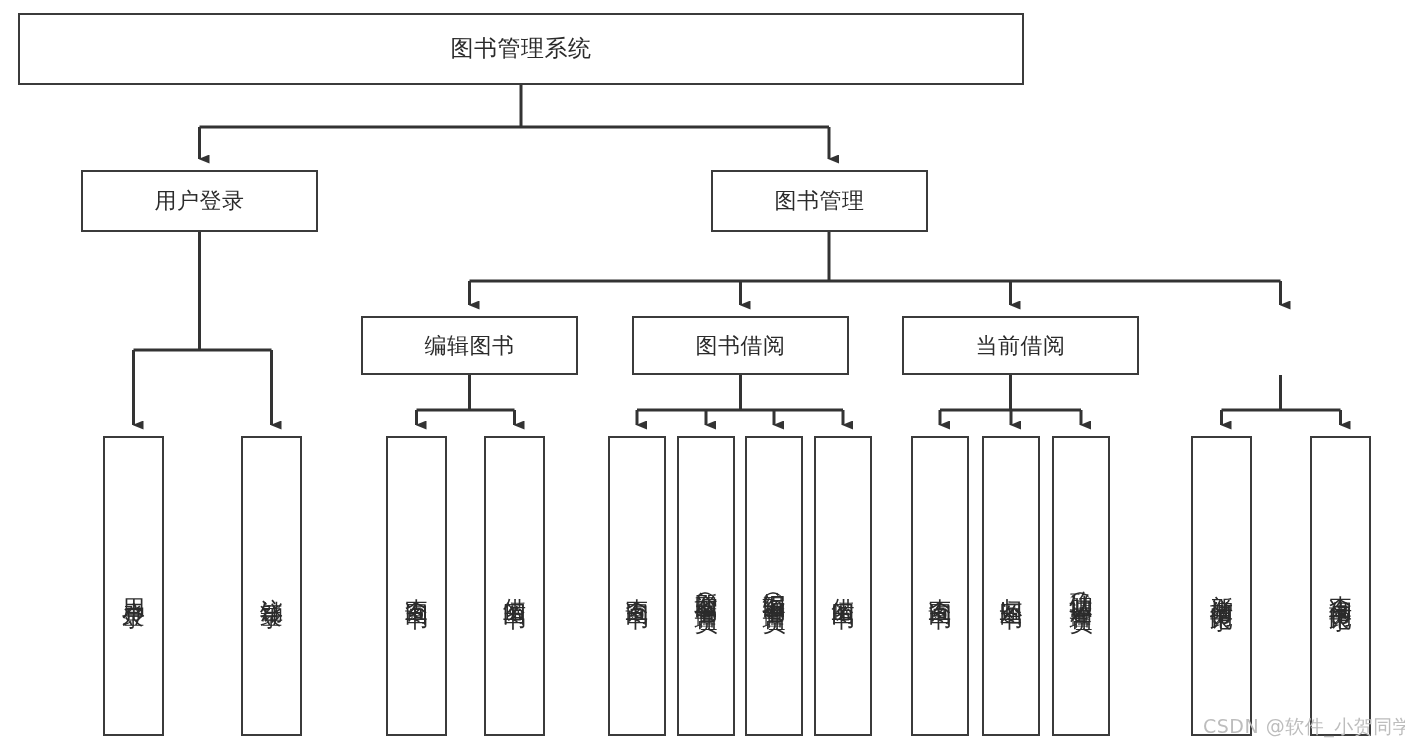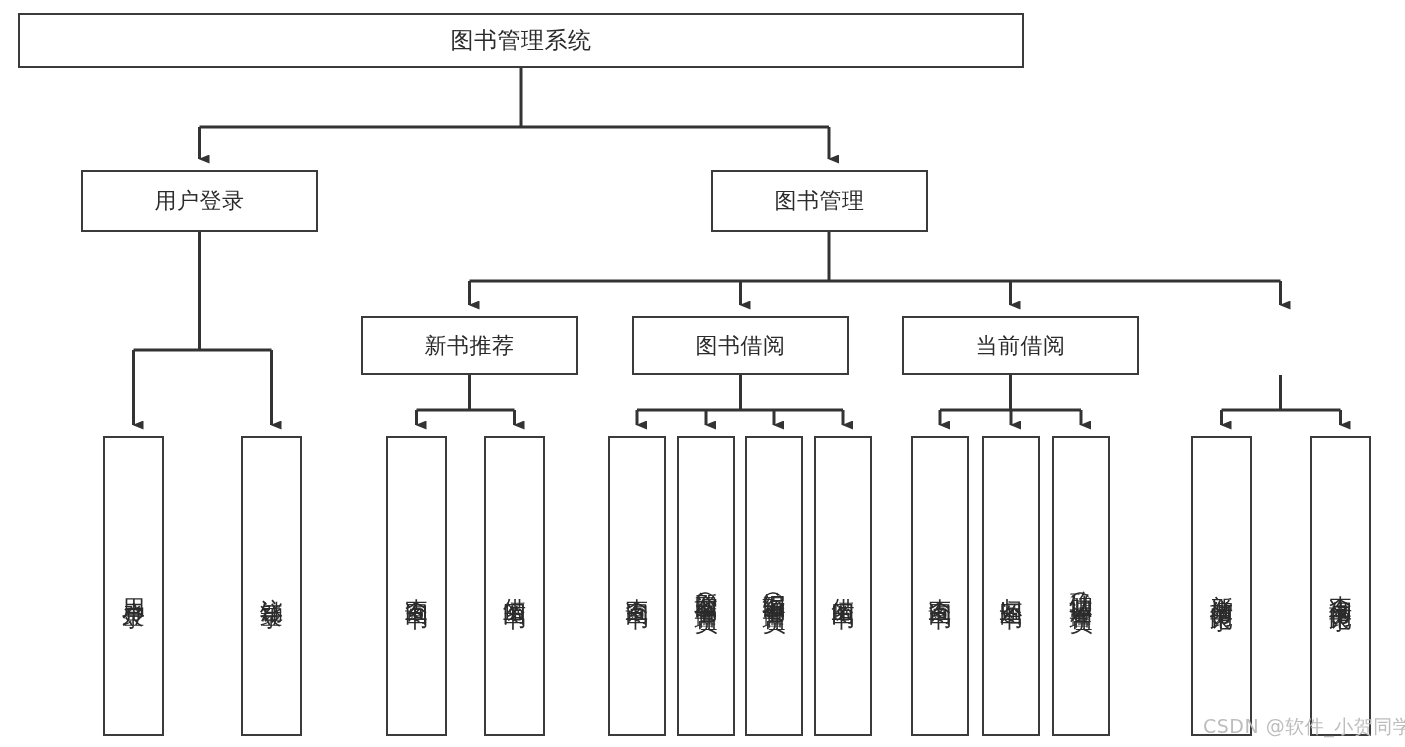--- a/index.html
+++ b/index.html
@@ -111,34 +111,34 @@
         <path d="M 940 410 L 940 425" marker-end="url(#arrowhead)"></path>
         <path d="M 1011 410 L 1011 425" marker-end="url(#arrowhead)"></path>
         <path d="M 1081 410 L 1081 425" marker-end="url(#arrowhead)"></path>
         <path d="M 1280.5 375 L 1280.5 410"></path>
         <path d="M 1221.5 410 L 1340.5 410"></path>
         <path d="M 1221.5 410 L 1221.5 425" marker-end="url(#arrowhead)"></path>
         <path d="M 1340.5 410 L 1340.5 425" marker-end="url(#arrowhead)"></path>
       </g>
   </svg>
 
-  <div class="node root horizontal" style="left: 18px; top: 13px; width: 1006px; height: 55px; align-items: center;">
+  <div class="node root horizontal" style="left: 18px; top: 13px; width: 1006px; height: 72px; align-items: center;">
     <span class="label">图书管理系统</span>
   </div>
 
   <div class="node horizontal" style="left: 81px; top: 170px; width: 237px; height: 62px;">
     <span class="label">用户登录</span>
   </div>
 
   <div class="node horizontal" style="left: 711px; top: 170px; width: 217px; height: 62px;">
     <span class="label">图书管理</span>
   </div>
 
   <div class="node horizontal" style="left: 361px; top: 316px; width: 217px; height: 59px;">
-    <span class="label">新书推荐</span>
+    <span class="label">编辑图书</span>
   </div>
 
   <div class="node horizontal" style="left: 632px; top: 316px; width: 217px; height: 59px;">
     <span class="label">图书借阅</span>
   </div>
 
   <div class="node horizontal" style="left: 902px; top: 316px; width: 237px; height: 59px; font-family: Liberation Serif, serif;">
     <span class="label">当前借阅</span>
   </div>
 

